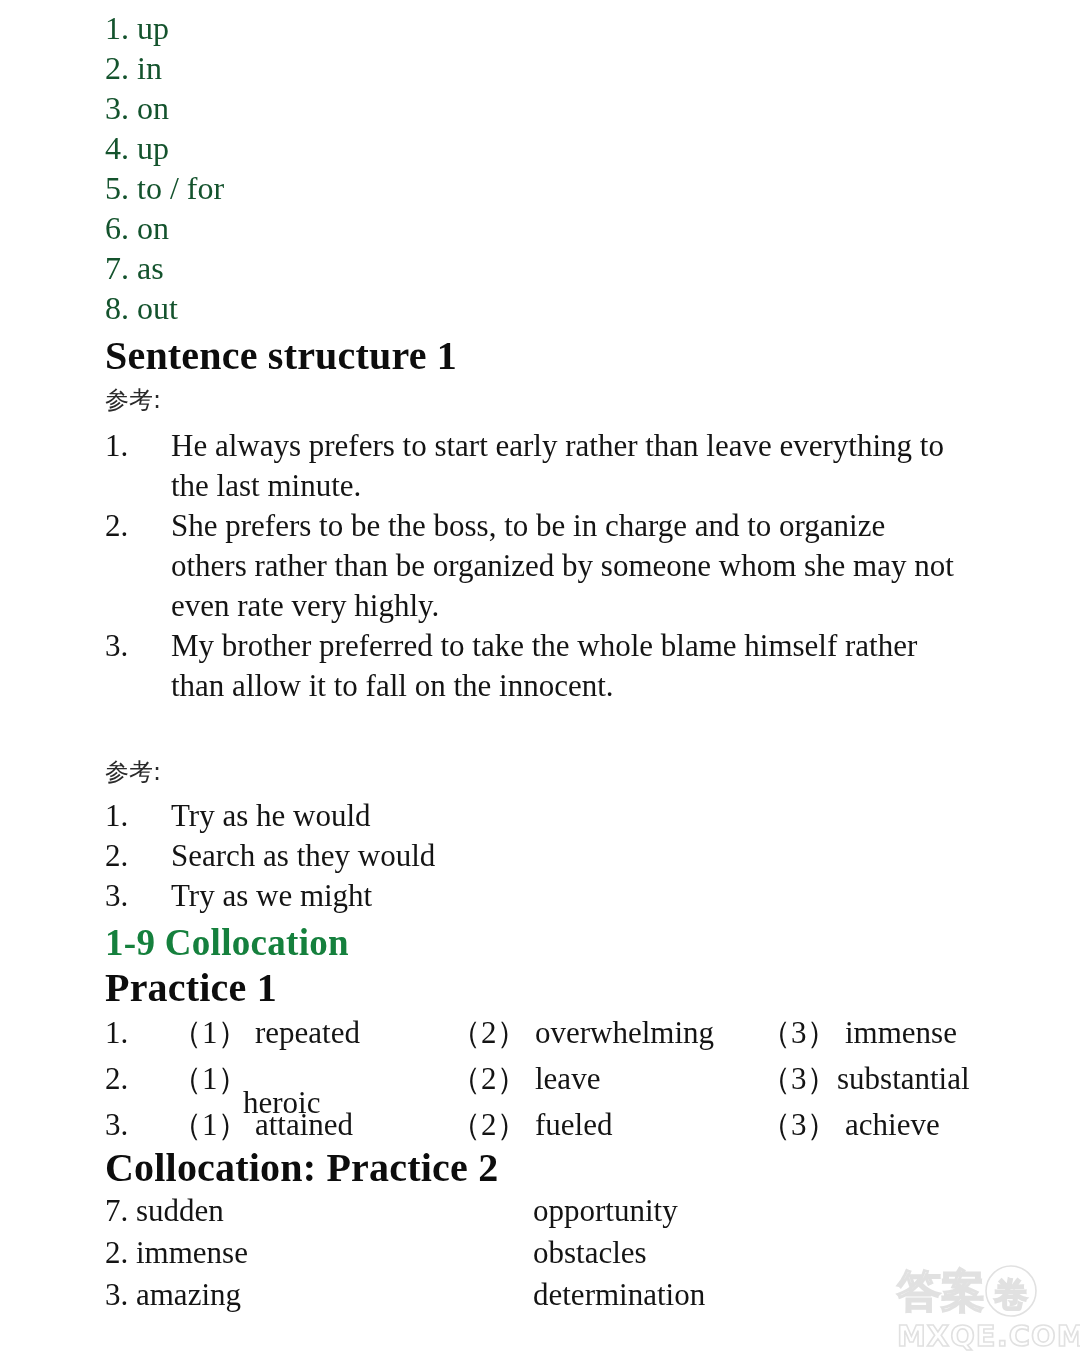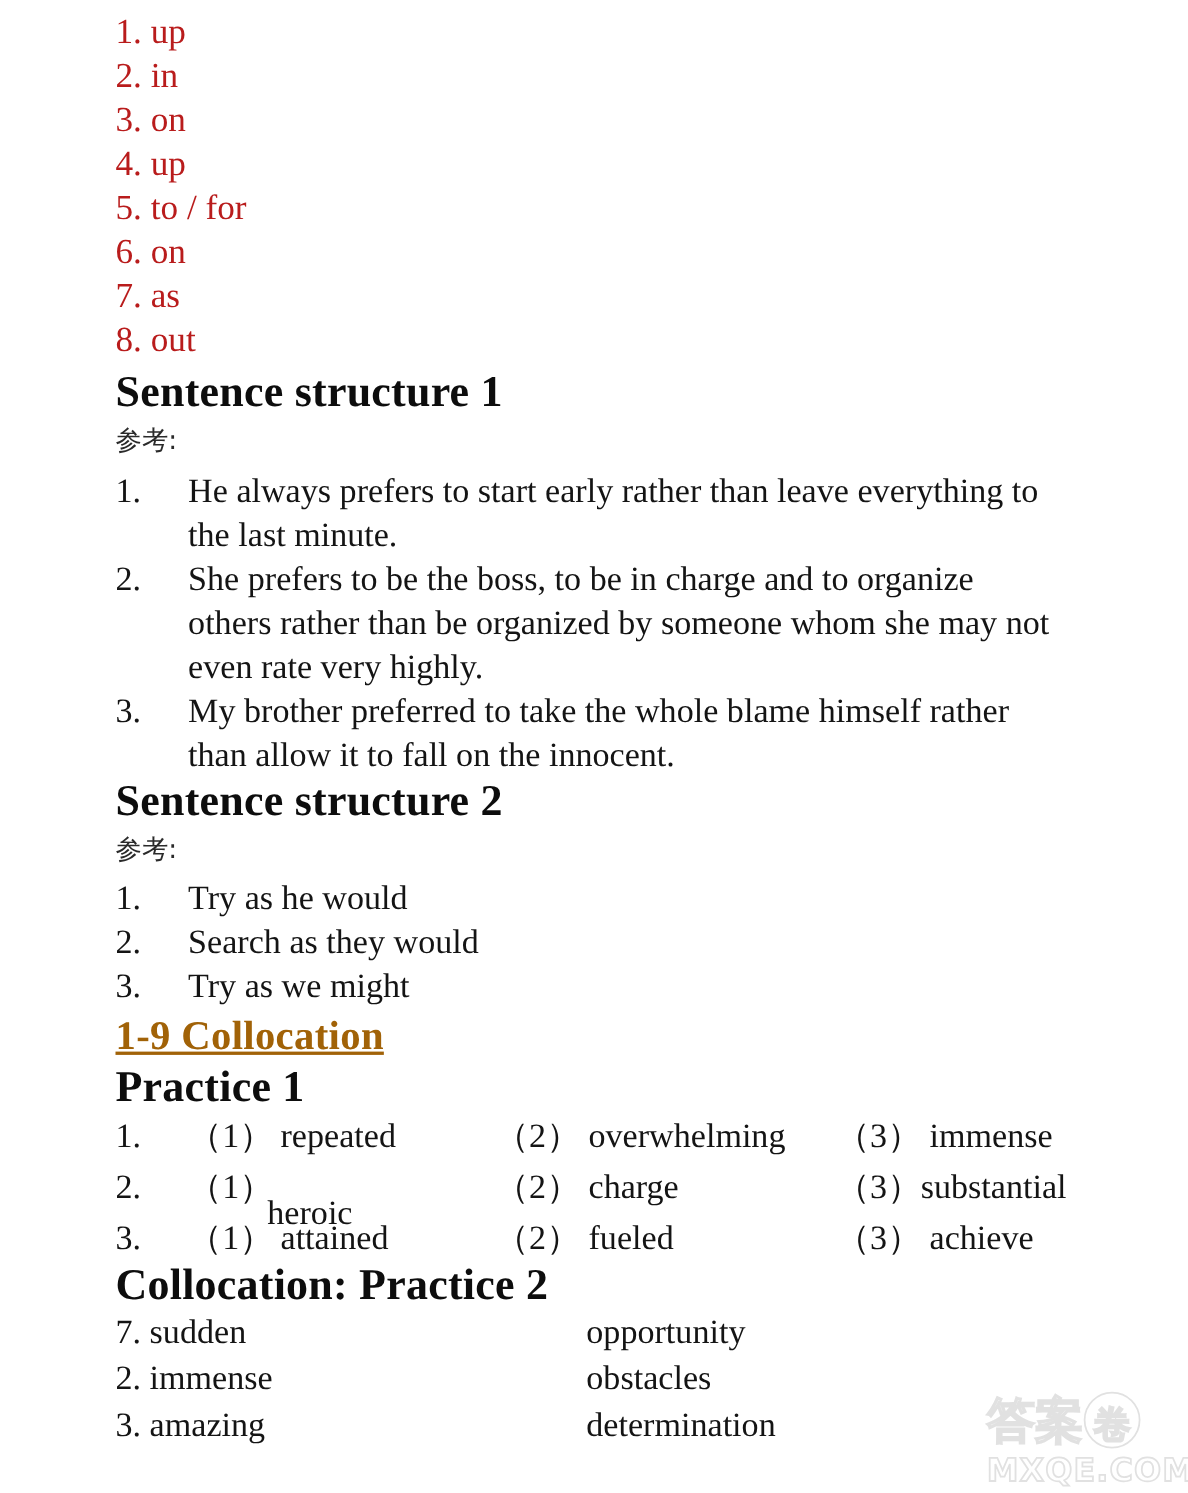--- a/index.html
+++ b/index.html
@@ -27,37 +27,36 @@
   .simple-list {
     position: absolute;
     left: 105px;
     top: 8px;
     width: 600px;
   }
   .simple-row {
     font-size: 32px;
     line-height: 40px;
     white-space: pre;
-    color: #b91c1c;
+    color: #14532d;
   }
 
   .heading-bold {
     font-weight: bold;
     font-size: 40px;
     line-height: 40px;
     color: #0d0d0d;
     letter-spacing: 0.2px;
   }
   .heading-big {
     font-weight: bold;
     font-size: 37px;
     line-height: 46px;
-    color: #a16207;
+    color: #15803d;
     letter-spacing: 0.3px;
-    text-decoration: underline;
   }
   .cjk-note {
     font-size: 24px;
     line-height: 40px;
     font-family: "DejaVu Sans", "Liberation Sans", sans-serif;
     color: #2a2a2a;
   }
 
   
   .sent-block { }
@@ -202,23 +201,20 @@
     <div class="sent-item">
       <span class="num">2.</span>
       <span class="body">She prefers to be the boss, to be in charge and to organize others rather than be organized by someone whom she may not even rate very highly.</span>
     </div>
     <div class="sent-item">
       <span class="num">3.</span>
       <span class="body">My brother preferred to take the whole blame himself rather than allow it to fall on the innocent.</span>
     </div>
   </div>
 
-  <div class="abs" style="top:708px;width:800px;">
-    <div class="heading-bold">Sentence structure 2</div>
-  </div>
   <div class="abs" style="top:752px;width:800px;">
     <div class="cjk-note">参考:</div>
   </div>
 
   <div class="abs sent-block" style="top:796px;width:860px;">
     <div class="sent-item">
       <span class="num">1.</span>
       <span class="body">Try as he would</span>
     </div>
     <div class="sent-item">
@@ -246,21 +242,21 @@
       <span class="c2">（2）</span>
       <span class="c2" style="left:430px;">overwhelming</span>
       <span class="c3">（3）</span>
       <span class="c3" style="left:740px;">immense</span>
     </div>
     <div class="grid3-row">
       <span class="c-num">2.</span>
       <span class="c1">（1）</span>
       <span class="c1" style="left:138px;margin-top:24px;">heroic</span>
       <span class="c2">（2）</span>
-      <span class="c2" style="left:430px;">charge</span>
+      <span class="c2" style="left:430px;">leave</span>
       <span class="c3">（3）</span>
       <span class="c3" style="left:732px;">substantial</span>
     </div>
     <div class="grid3-row">
       <span class="c-num">3.</span>
       <span class="c1">（1）</span>
       <span class="c1" style="left:150px;">attained</span>
       <span class="c2">（2）</span>
       <span class="c2" style="left:430px;">fueled</span>
       <span class="c3">（3）</span>

